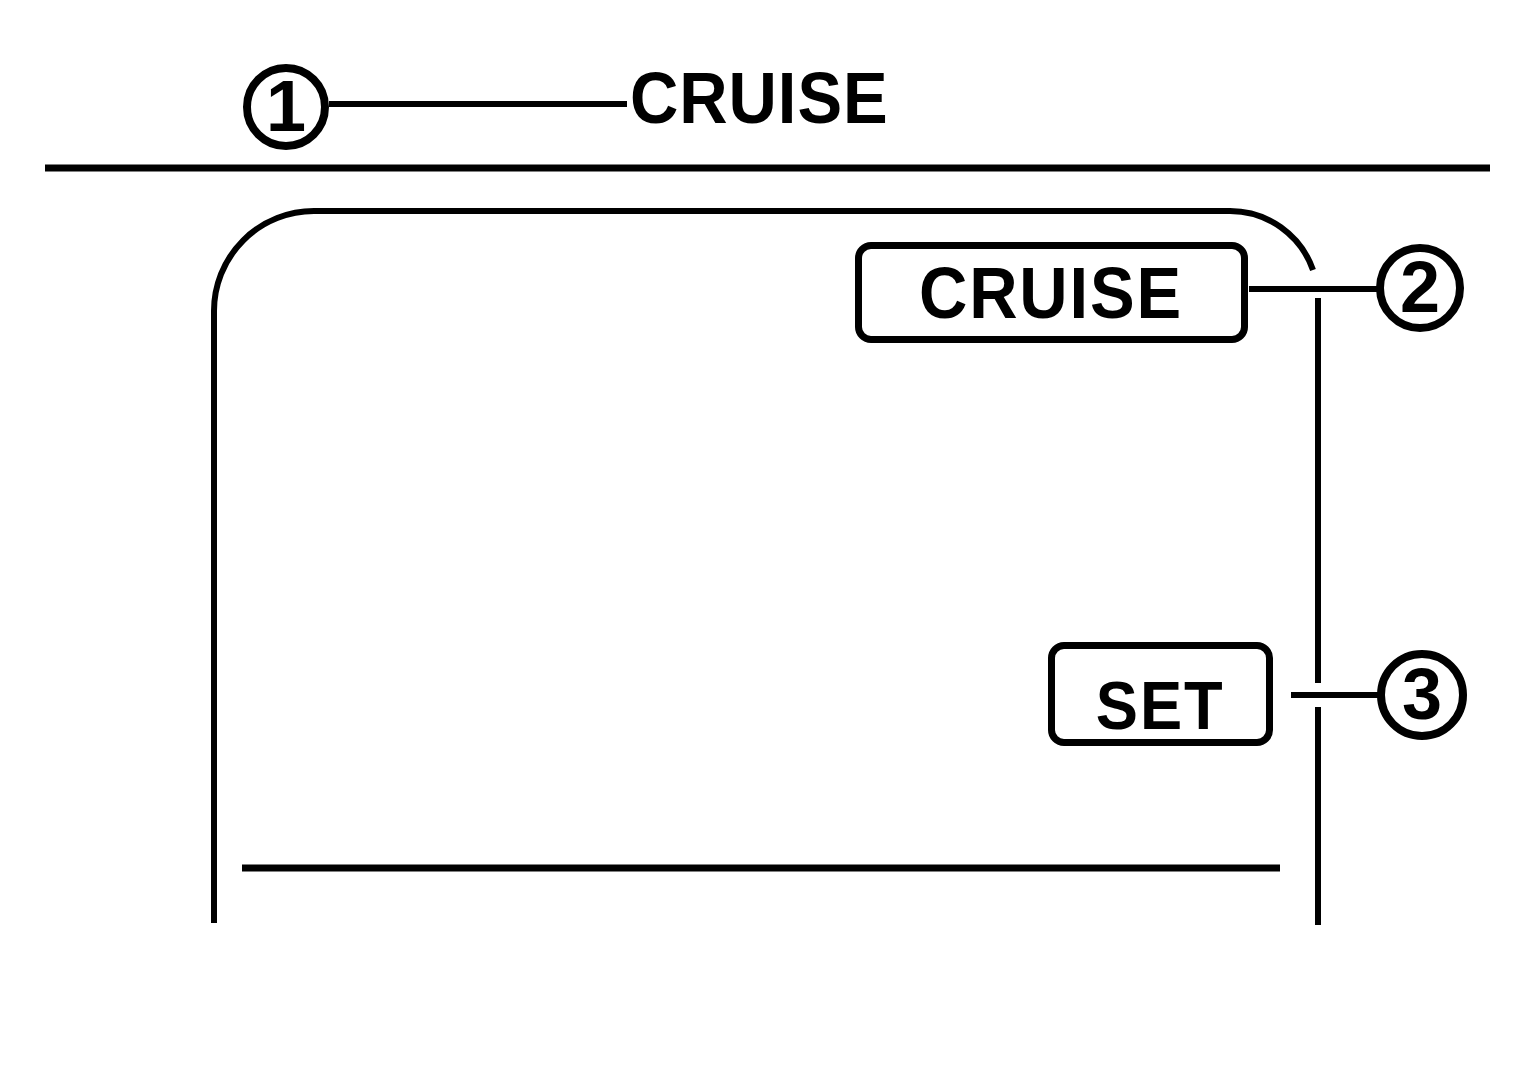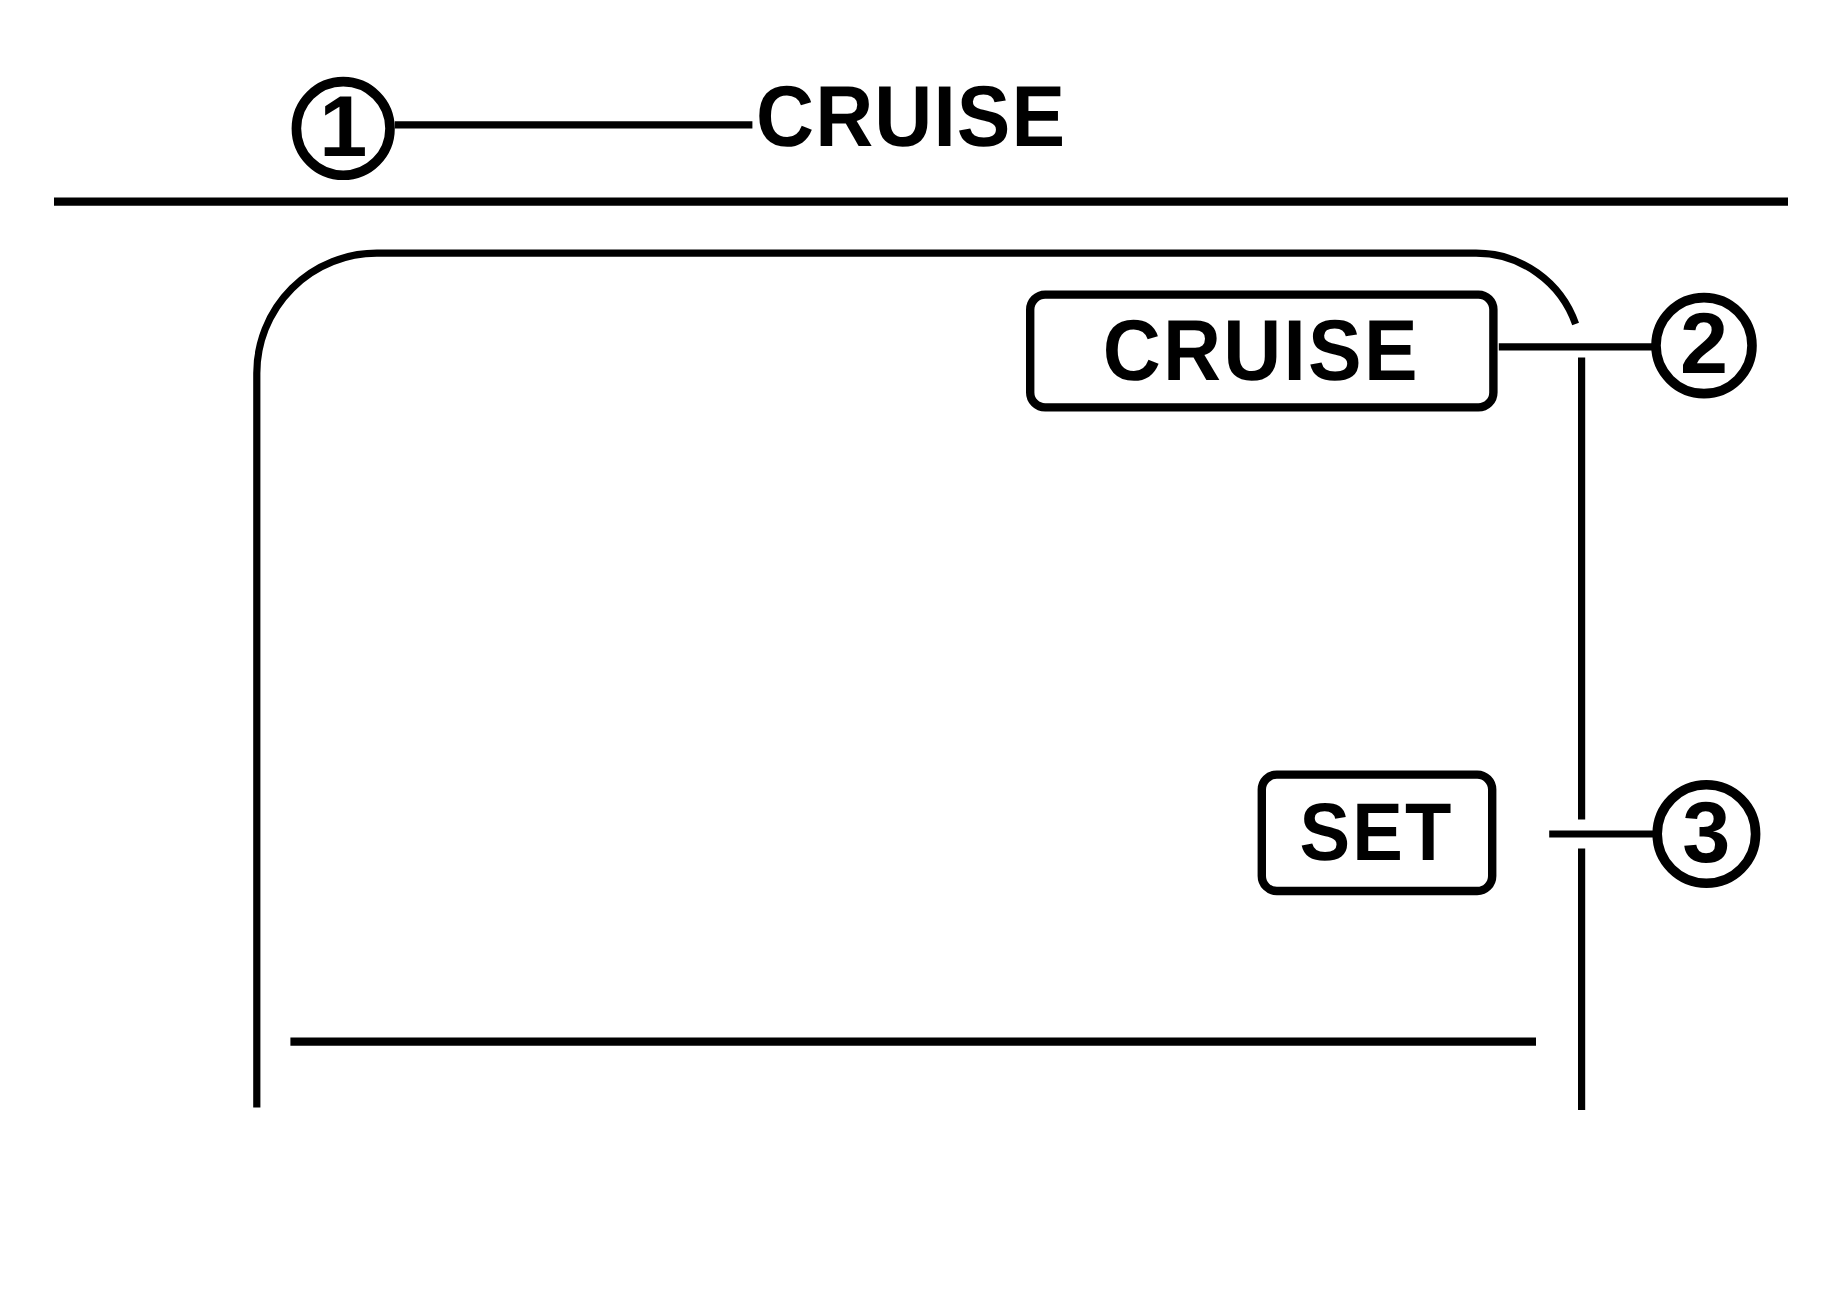--- a/index.html
+++ b/index.html
@@ -60,22 +60,23 @@
   }
   #cruise-badge {
     left: 855px;
     top: 242px;
     width: 393px;
     height: 101px;
   }
   #set-badge {
     left: 1048px;
     top: 642px;
-    width: 199px;
+    width: 225px;
     height: 104px;
+    align-items: flex-end;
   }
   .indicator-label {
     font-size: 72px;
     font-weight: 700;
     color: #000000;
     line-height: 1;
     letter-spacing: 2px;
     transform: scaleX(0.93);
     white-space: nowrap;
   }

